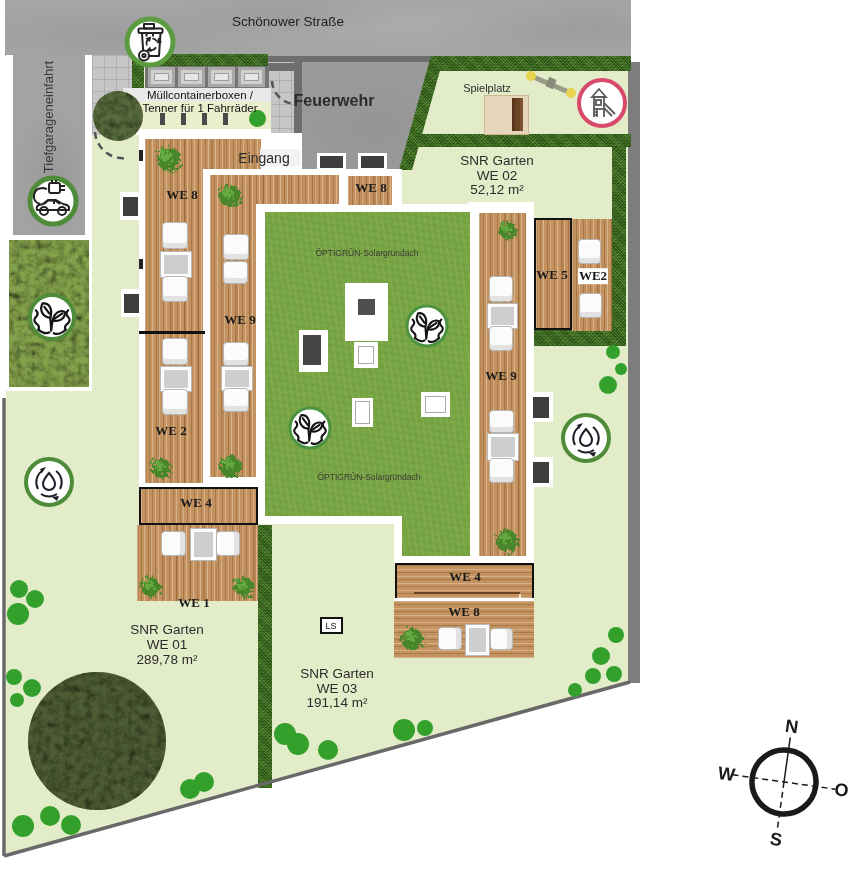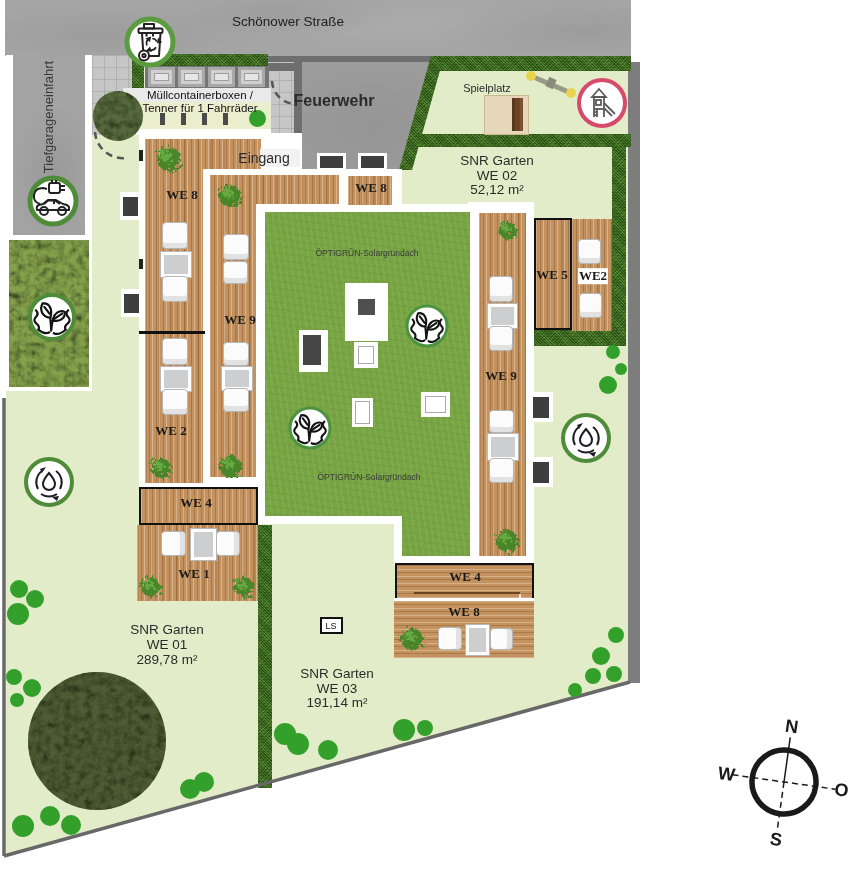--- a/index.html
+++ b/index.html
@@ -267,21 +267,21 @@
 <div class="txt ctr" style="left:367px;top:253px;font-size:8.5px;color:#3a3a3a;">ÖPTIGRÜN-Solargründach</div>
 
 <div class="txt ctr" style="left:369px;top:477px;font-size:8.5px;color:#3a3a3a;">ÖPTIGRÜN-Solargründach</div>
 
 <div class="lbl" style="left:182px;top:196px;">WE 8</div>
 <div class="lbl" style="left:371px;top:189px;">WE 8</div>
 <div class="lbl" style="left:240px;top:321px;">WE 9</div>
 <div class="lbl" style="left:501px;top:377px;">WE 9</div>
 <div class="lbl" style="left:171px;top:432px;">WE 2</div>
 <div class="lbl" style="left:196px;top:504px;">WE 4</div>
-<div class="lbl" style="left:194px;top:575px;">WE 1</div>
+<div class="lbl" style="left:194px;top:604px;">WE 1</div>
 <div class="lbl" style="left:552px;top:276px;">WE 5</div>
 <div class="lbl" style="left:593px;top:277px;background:#fff;padding:0 1px;">WE2</div>
 <div class="lbl" style="left:465px;top:578px;">WE 4</div>
 <div class="lbl" style="left:464px;top:613px;">WE 8</div>
 
 <svg class="abs" style="left:0;top:0" width="851" height="874" viewBox="0 0 851 874">
 <defs>
 <filter id="foliage" x="-30%" y="-30%" width="160%" height="160%">
   <feTurbulence type="fractalNoise" baseFrequency="0.14" numOctaves="5" seed="3" result="n"></feTurbulence>
   <feColorMatrix in="n" type="matrix" values="0 0 0 0 0  0 0 0 0 0  0 0 0 0 0  0.9 1.3 0.9 0 -1.3" result="a1"></feColorMatrix>

